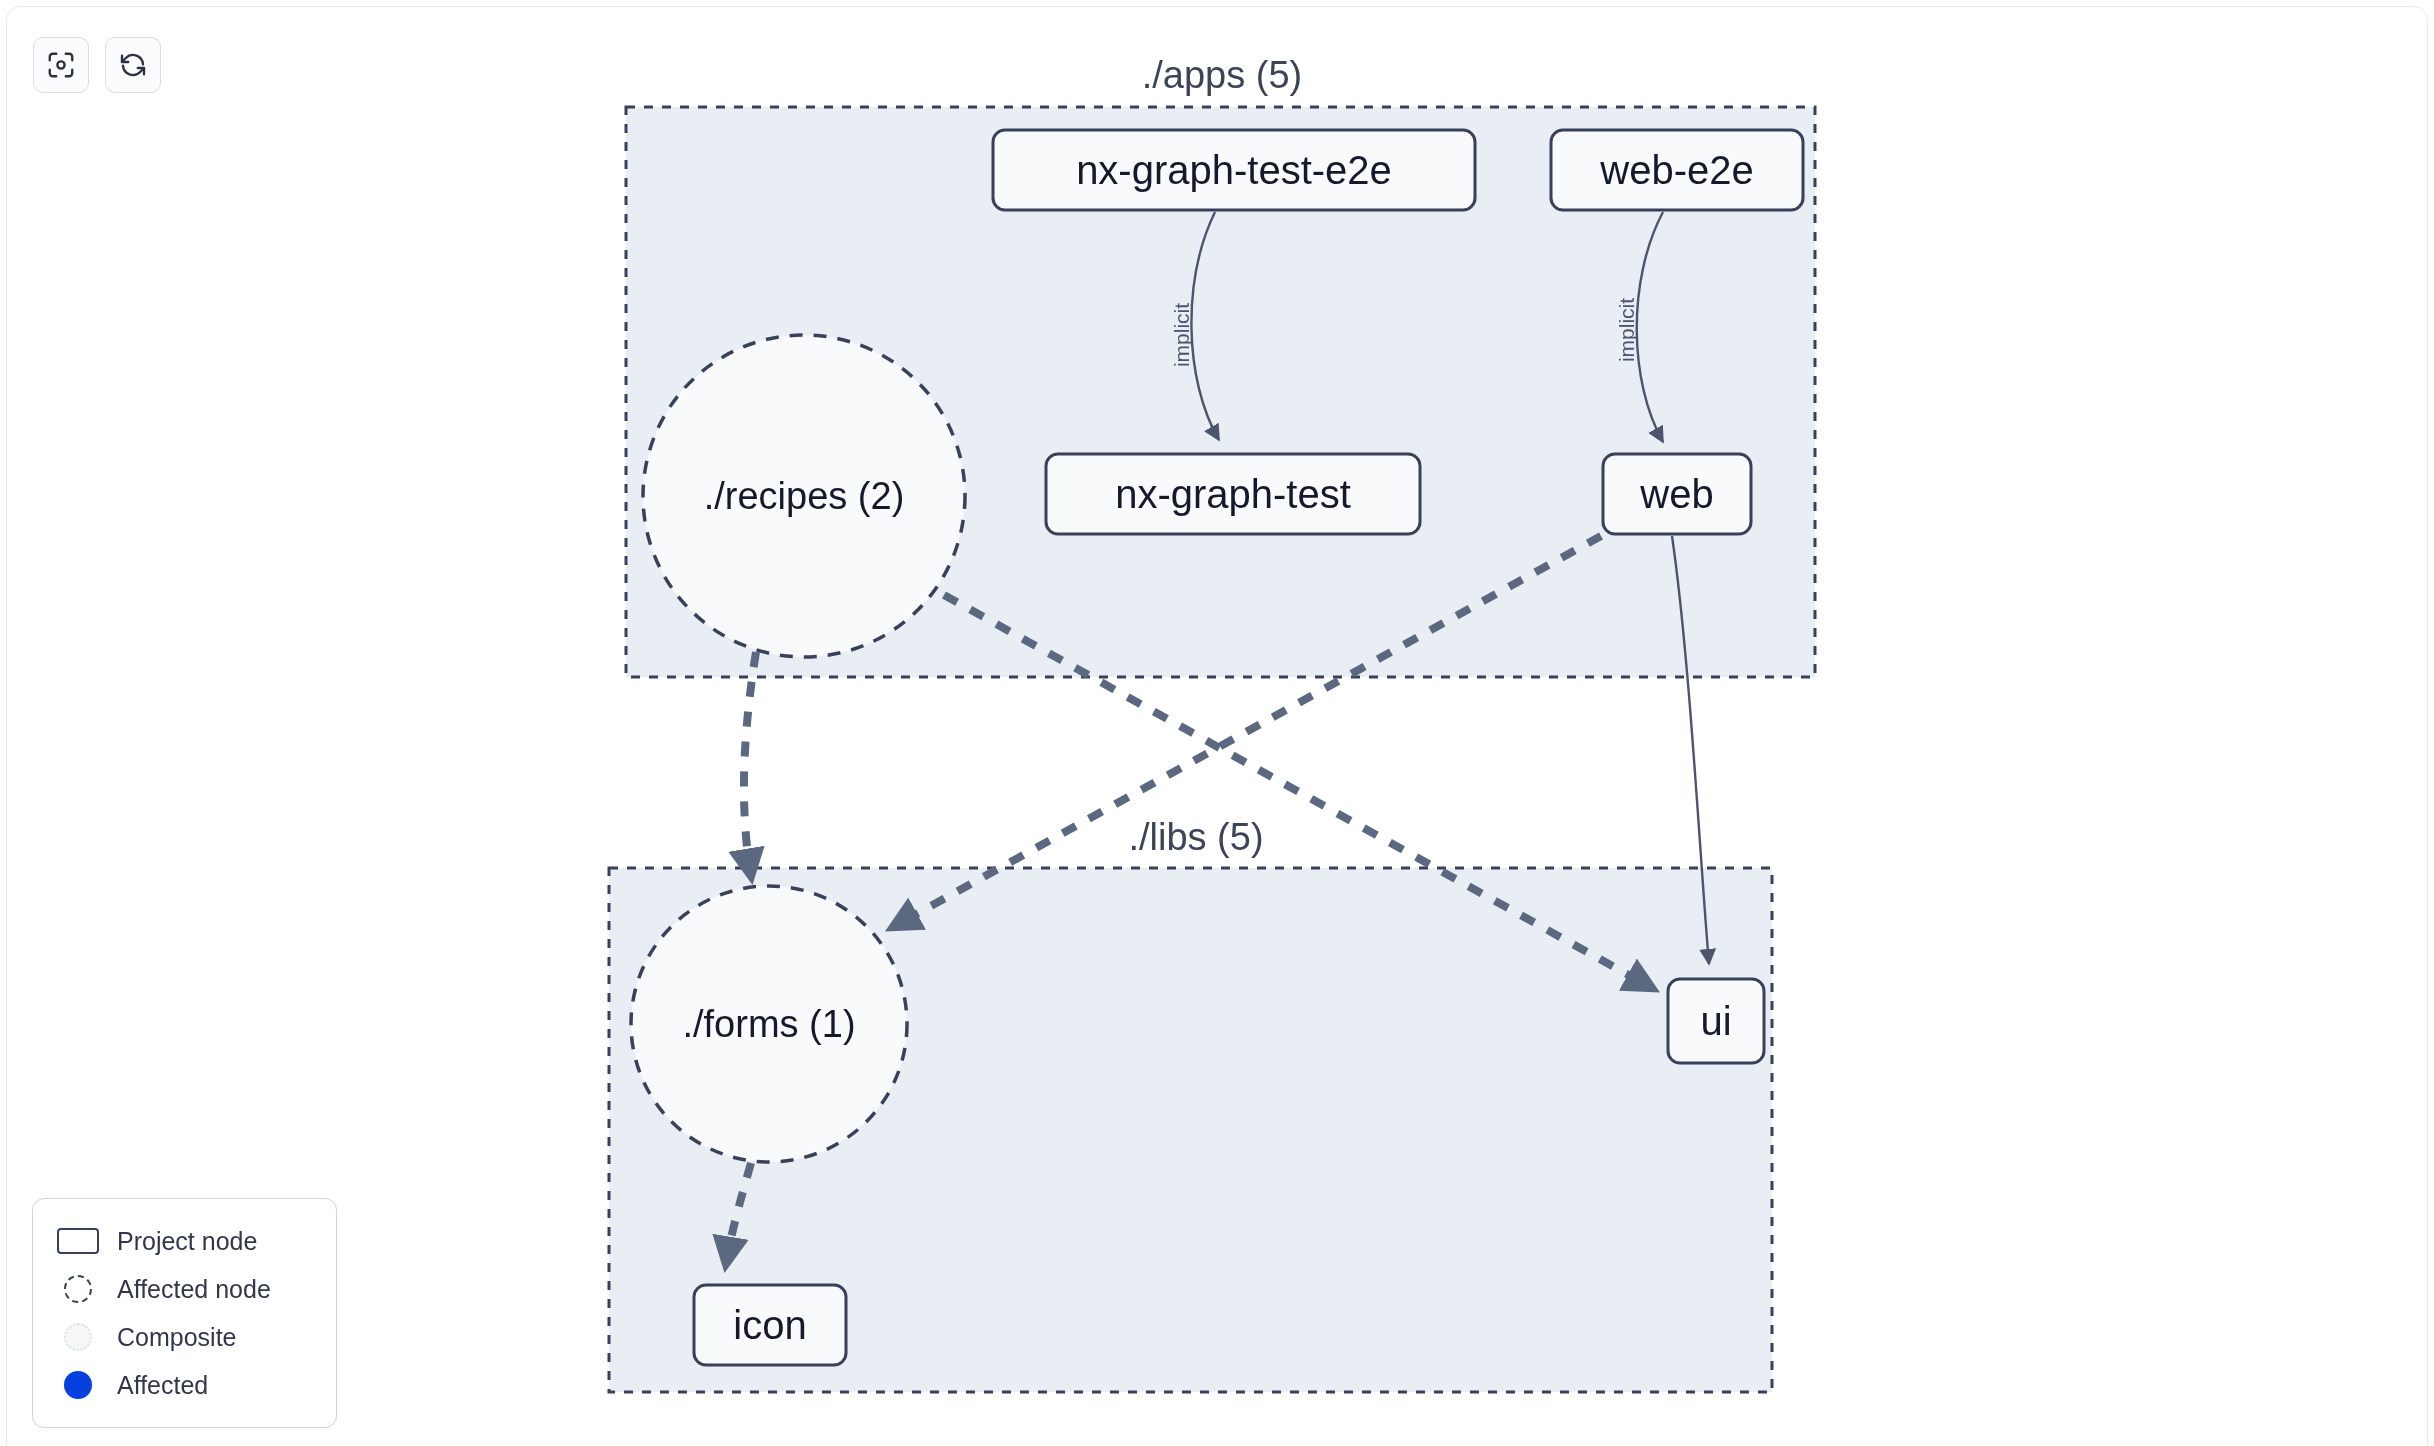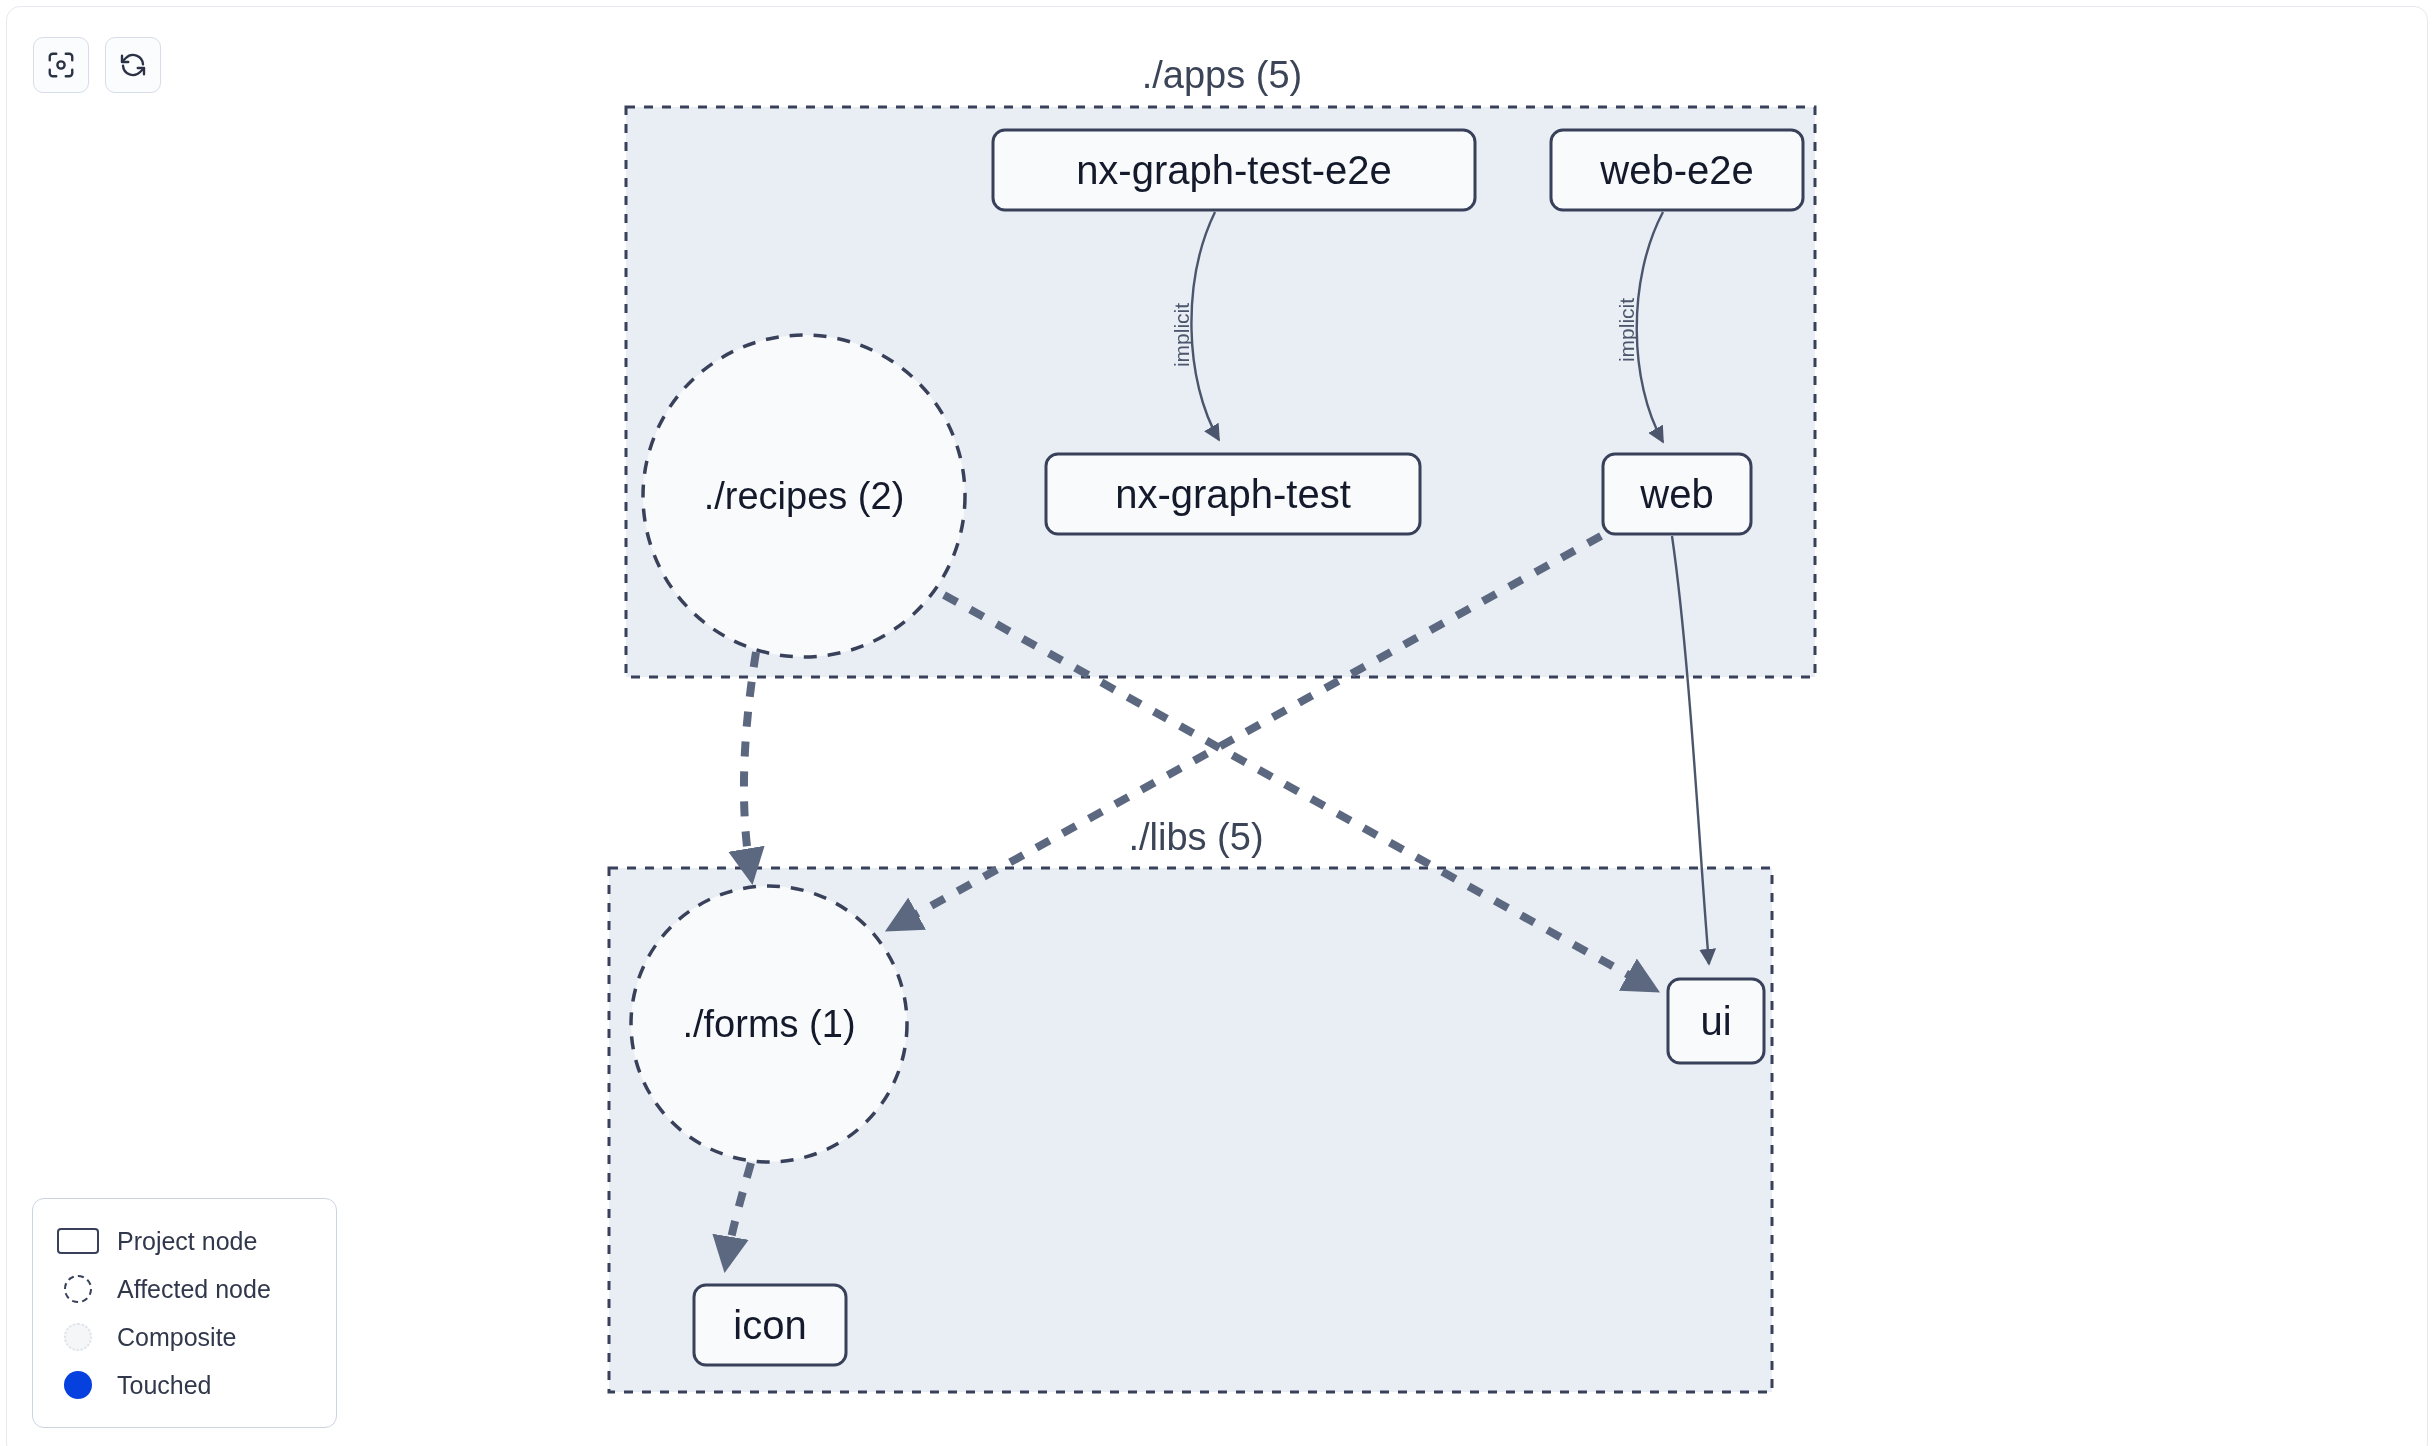--- a/index.html
+++ b/index.html
@@ -267,17 +267,17 @@
     <div class="legend-row">
       <span class="legend-swatch">
           <span class="sw-affected"></span>
         </span>
       <span class="legend-label">Composite</span>
     </div>
     <div class="legend-row">
       <span class="legend-swatch">
           <span class="sw-touched"></span>
         </span>
-      <span class="legend-label">Touched</span>
+      <span class="legend-label">Affected</span>
     </div>
   </div>
 
 </div>
 
 </body></html>

